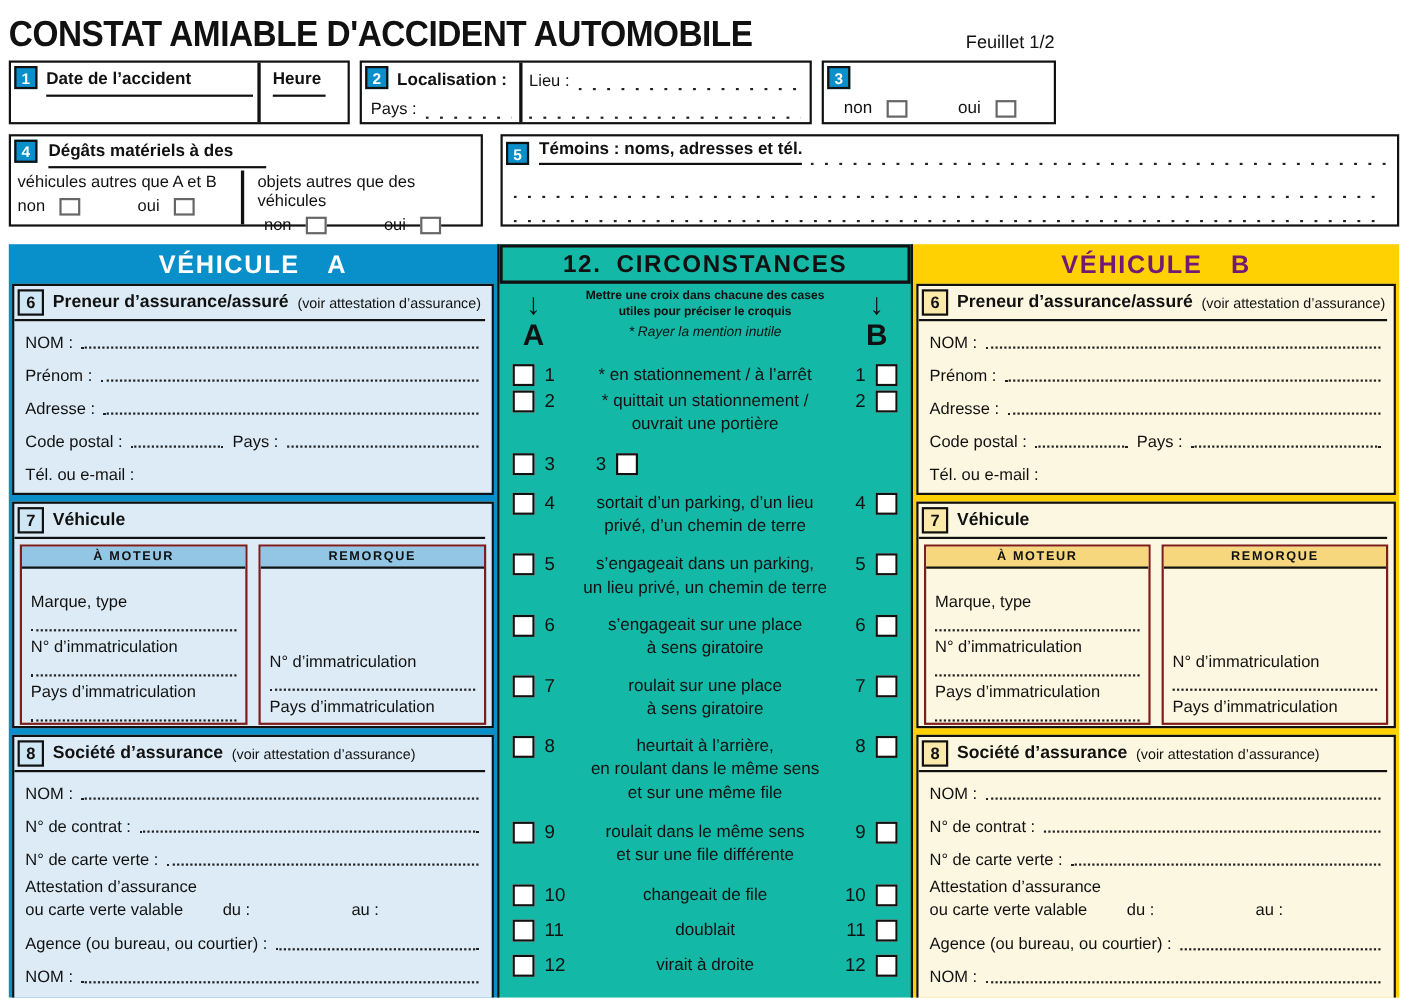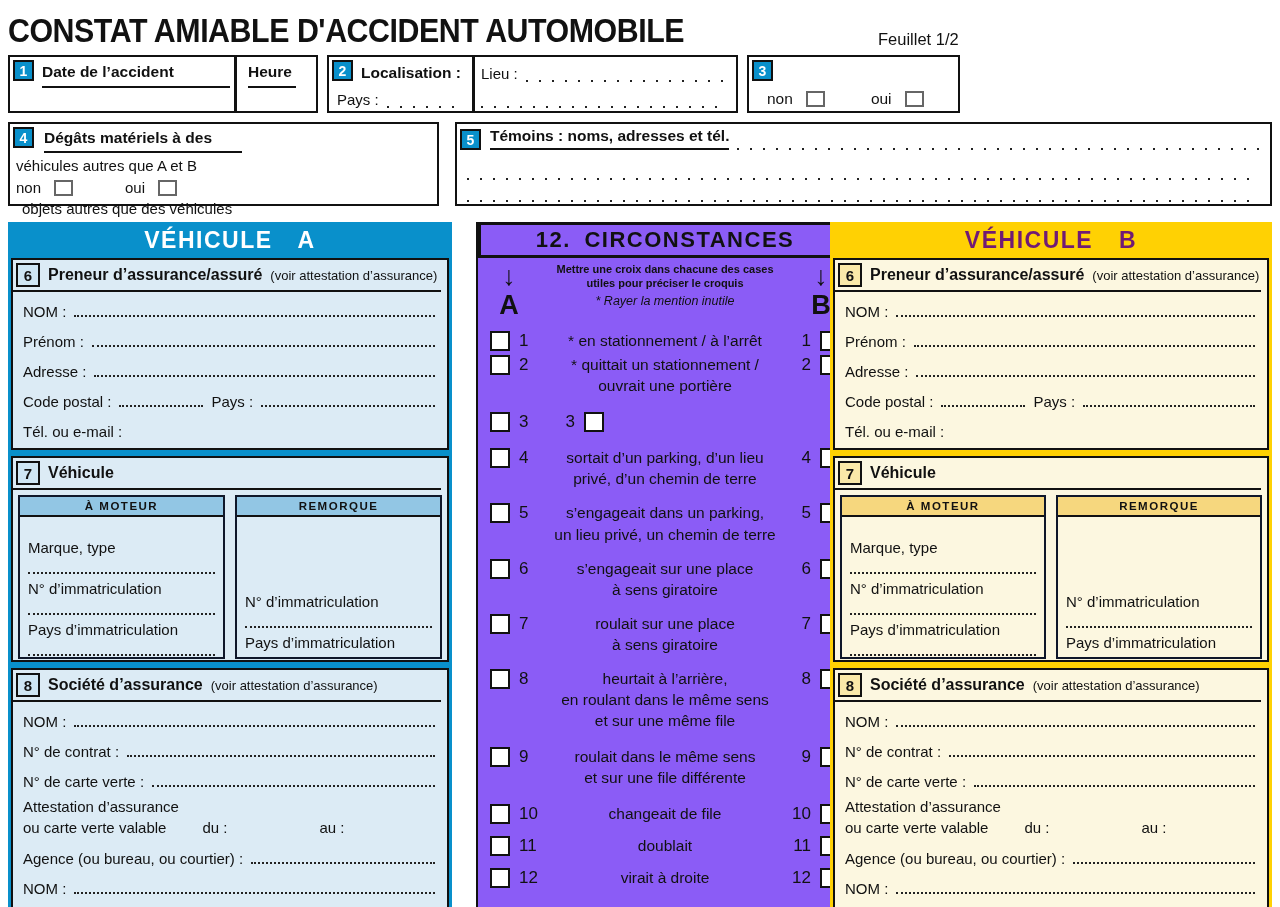--- a/index.html
+++ b/index.html
@@ -40,21 +40,21 @@
   .b2loc{position:absolute;left:32px;top:7px;font-weight:bold;font-size:15.5px;}
 
   #box3{left:747px;top:55px;width:213px;height:58px;}
   .b3t{position:absolute;left:30px;top:5px;right:4px;font-weight:bold;font-size:15.5px;
     border-bottom:2px solid #111;padding-bottom:4px;}
   .b3row{position:absolute;left:18px;top:33px;display:flex;align-items:center;font-size:15.5px;}
 
   #box4{left:8px;top:122px;width:431px;height:84px;}
   .b4t{position:absolute;left:34px;top:5px;width:198px;font-weight:bold;font-size:15.5px;
     border-bottom:2px solid #111;padding-bottom:4px;}
-  .b4cols{position:absolute;left:0;right:0;top:31px;bottom:0;display:flex;flex-direction:column;}
+  .b4cols{position:absolute;left:0;right:0;top:31px;bottom:0;display:flex;}
   .b4col{flex:1;padding:2px 6px;font-size:15px;}
   .vdiv2{width:3px;background:#111;}
   .b4no{display:flex;align-items:center;margin-top:5px;}
   .b4no .sp{margin-left:52px;}
 
   #box5{left:455px;top:122px;width:817px;height:84px;}
   .b5head{position:absolute;left:3px;top:3px;right:8px;display:flex;align-items:flex-end;}
   .b5t{font-weight:bold;font-size:15.5px;border-bottom:2px solid #111;padding-bottom:3px;
     margin-left:9px;white-space:nowrap;}
 
@@ -80,33 +80,33 @@
     display:flex;align-items:center;justify-content:center;box-sizing:border-box;flex:0 0 auto;}
   .theme-a .badge2{background:#cfe6f4;color:#111;}
   .theme-b .badge2{background:#fae9a9;color:#111;}
   .fields{padding:6px 10px 0;}
   .frow{display:flex;align-items:flex-end;font-size:15px;margin-bottom:8px;height:22px;}
   .attl{font-size:15px;margin-bottom:4px;}
   .attrow{display:flex;font-size:15px;margin-bottom:9px;}
   .attrow .du{margin-left:36px;}
   .attrow .au{margin-left:92px;}
   .vsplit{display:flex;gap:10px;padding:5px 5px 0;height:164px;align-items:stretch;}
-  .vbox{flex:1;border:2px solid #0f172a;box-sizing:border-box;}
+  .vbox{flex:1;border:2px solid #7f1d1d;box-sizing:border-box;}
   .vhead{text-align:center;font-weight:bold;font-size:11.5px;letter-spacing:1.5px;
     padding:3px 0;border-bottom:2px solid #111;}
   .theme-a .vhead{background:#92c6e4;}
   .theme-b .vhead{background:#f6d77e;}
   .vfields{padding:20px 8px;}
   .vlbl{font-size:15px;margin-top:6px;}
   .vlbl:first-child{margin-top:2px;}
   .bdots{height:16px;border-bottom:2.5px dotted #222;}
   .vspacer{height:50px;}
 
   
-  #colC{position:absolute;left:476px;top:222px;width:378px;height:685px;background:#8b5cf6;
+  #colC{position:absolute;left:452px;top:222px;width:378px;height:685px;background:#14b8a6;
     border-left:2px solid #111;border-right:2px solid #111;box-sizing:border-box;overflow:hidden;}
   .chead{border:3px solid #111;height:36px;box-sizing:border-box;display:flex;
     align-items:center;justify-content:center;font-weight:800;font-size:22px;
     letter-spacing:1.5px;word-spacing:6px;}
   .cinstr{display:flex;padding:5px 10px 2px;}
   .cinstr .side{width:42px;display:flex;flex-direction:column;align-items:center;}
   .arrow{font-size:27px;font-weight:bold;line-height:1;}
   .ab{font-size:27px;font-weight:800;line-height:1.15;}
   .cinstr .mid{flex:1;text-align:center;}
   .mid .txt{font-weight:bold;font-size:11px;line-height:1.25;white-space:pre-line;}

